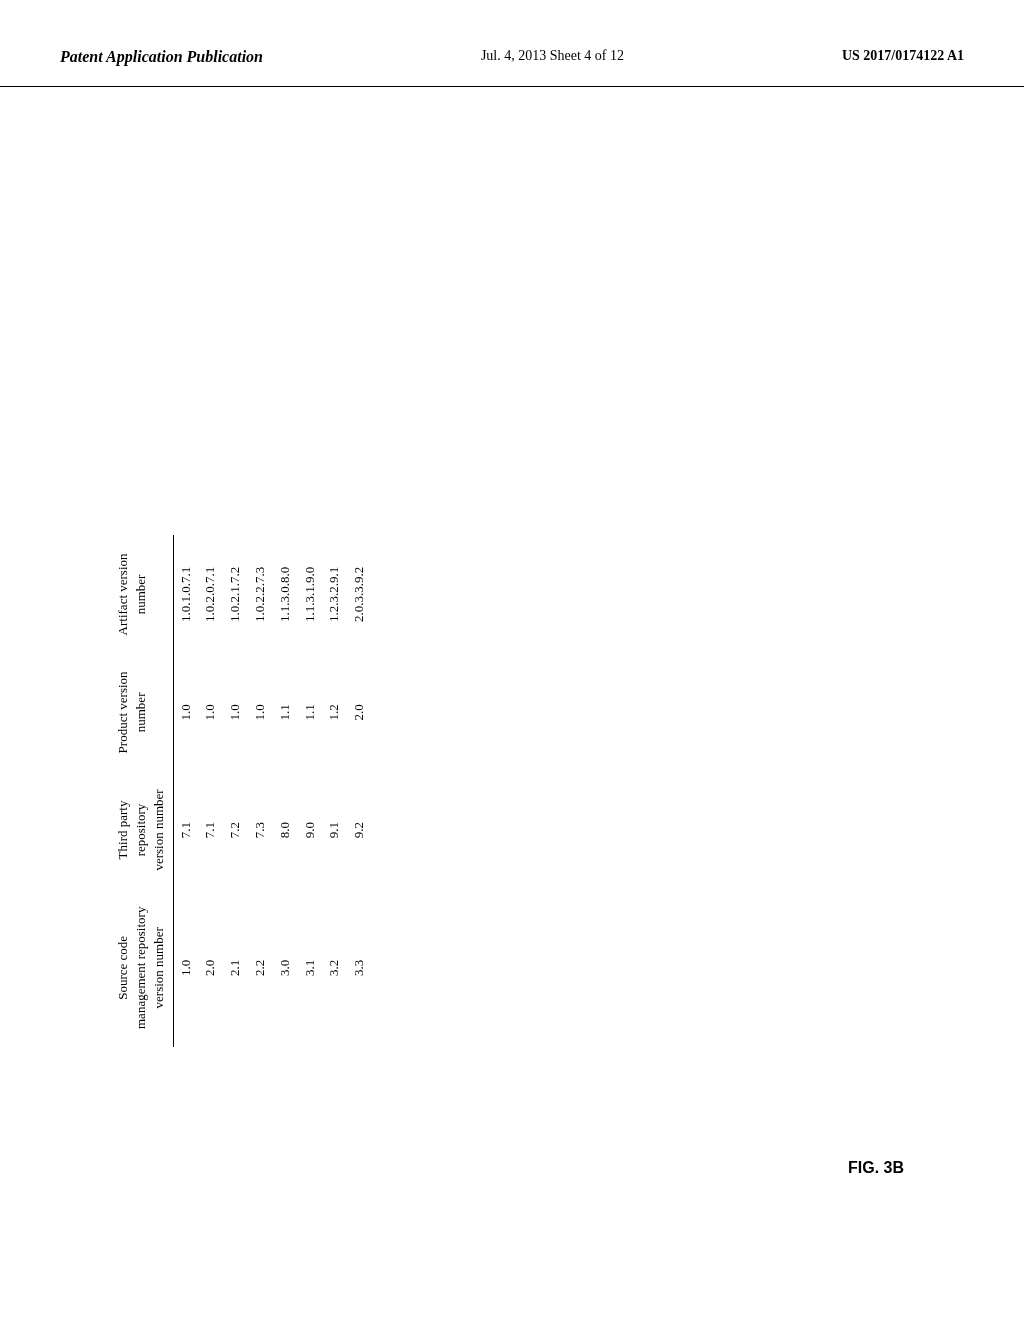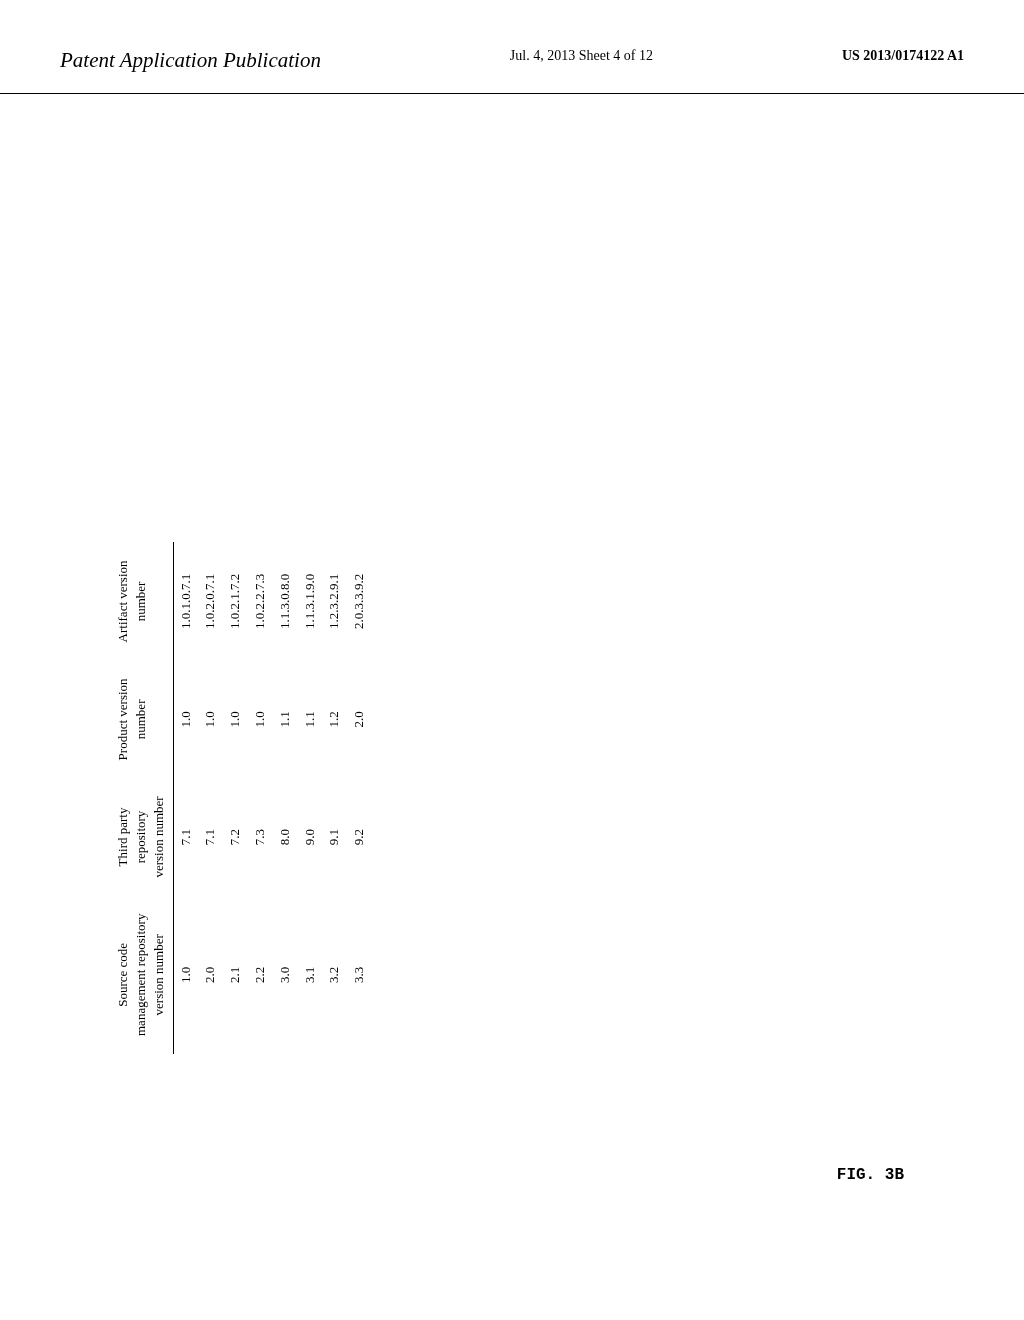--- a/index.html
+++ b/index.html
@@ -22,43 +22,43 @@
     
     .header {
       display: flex;
       justify-content: space-between;
       align-items: flex-start;
       padding: 48px 60px 20px 60px;
       border-bottom: 1px solid #000;
     }
 
     .header-left {
-      font-size: 21px;
-      font-weight: normal;
+      font-size: 16px;
+      font-weight: bold;
       font-style: italic;
     }
 
     .header-center {
       font-size: 14px;
       text-align: right;
     }
 
     .header-right {
       font-size: 14px;
       font-weight: bold;
     }
 
     
     .fig-label {
       position: absolute;
       bottom: 60px;
       right: 120px;
       font-size: 16px;
       font-weight: bold;
-      font-family: Liberation Mono, monospace;
+      font-family: Liberation Sans, sans-serif;
     }
 
     
     .main-content {
       position: relative;
       width: 100%;
       height: 1150px;
     }
 
     .rotated-table-wrap {
@@ -96,21 +96,21 @@
     }
   </style>
 </head>
 <body>
 
 <div class="page">
 
   <div class="header">
     <div class="header-left">Patent Application Publication</div>
     <div class="header-center">Jul. 4, 2013    Sheet 4 of 12</div>
-    <div class="header-right">US 2013/0174122 A1</div>
+    <div class="header-right">US 2017/0174122 A1</div>
   </div>
 
   <div class="main-content">
 
     <div class="rotated-table-wrap">
       <table class="data-tbl">
         <thead>
           <tr>
             <th class="underline">
               Source code<br>management repository<br>version number

